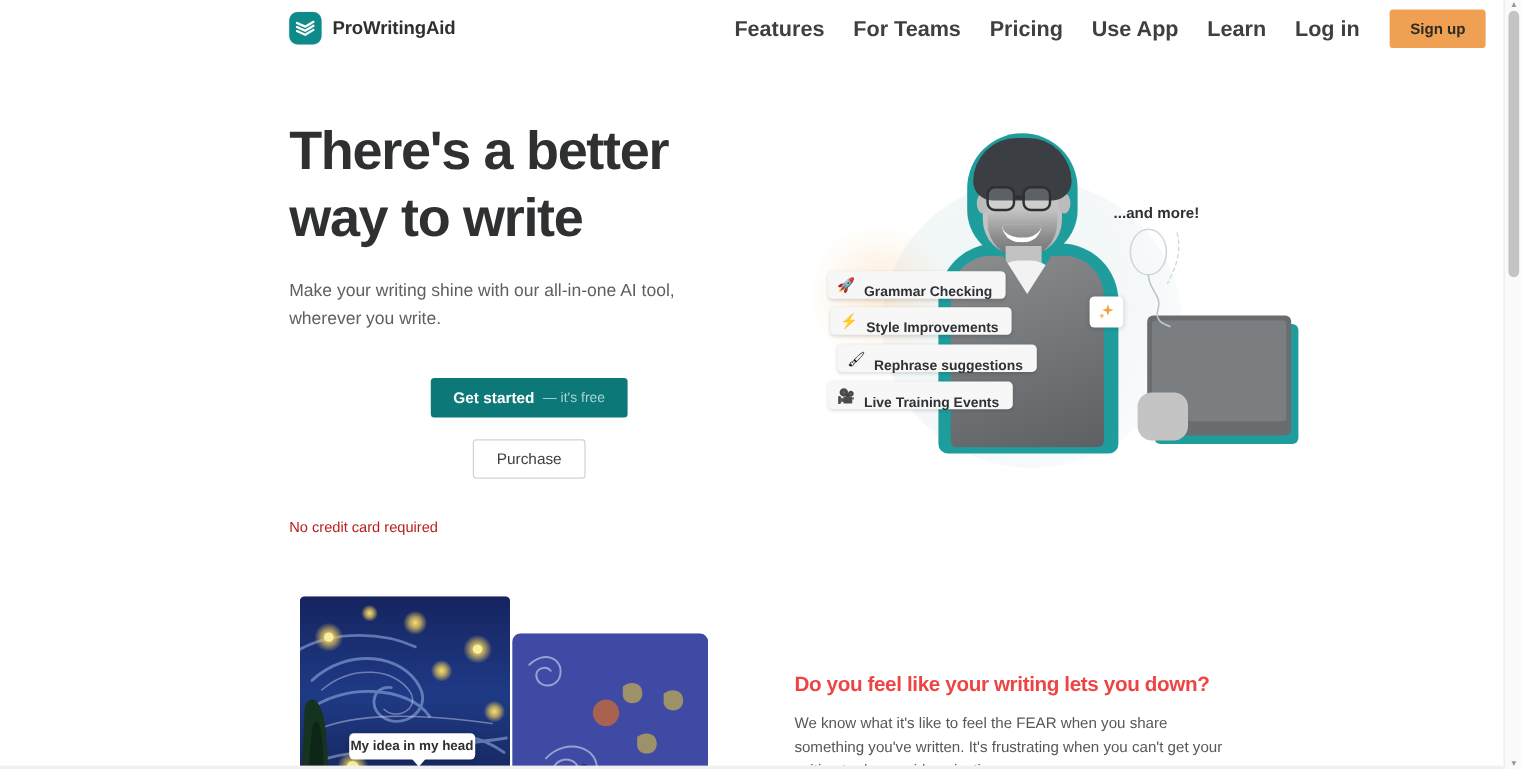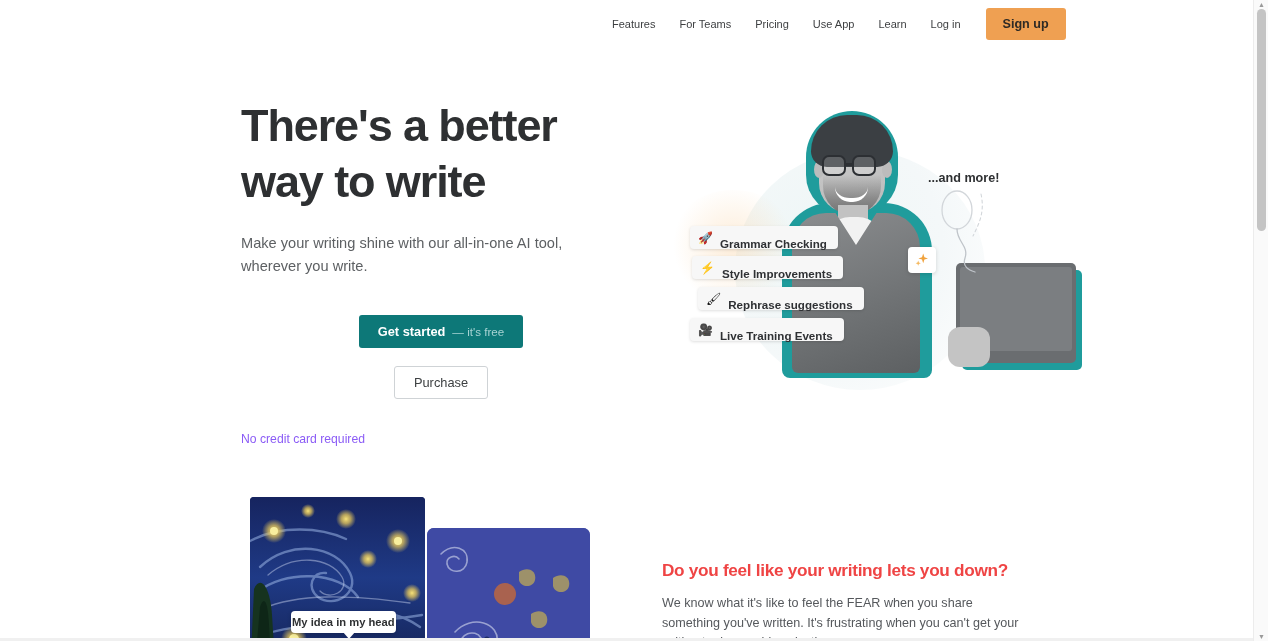--- a/index.html
+++ b/index.html
@@ -41,22 +41,22 @@
   #brand-name {
     font-size:15.5px; font-weight:bold; color:#2d2f31;
     letter-spacing:-.1px; white-space:nowrap;
   }
 
   #nav {
     position:absolute; left:600px; top:0; height:48px;
     display:flex; align-items:center; gap:0px;
   }
   .nav-link {
-    font-size:11px; color:#3d3f41; white-space:nowrap;
-    padding:6px 12px; cursor:pointer; text-decoration:none;
+    font-size:18px; color:#3d3f41; white-space:nowrap;
+    padding:6px 12px; cursor:pointer; text-decoration:none;font-weight:bold;
   }
   #signup-btn {
     margin-left:13px;
     background:#efa052; color:#2e2a25;
     font-size:12.6px; font-weight:bold;
     padding:9px 17px; border-radius:3px;
     border:none; cursor:pointer; white-space:nowrap;
     font-family:"Liberation Sans", sans-serif;
   }
 
@@ -82,21 +82,21 @@
   #gs-main { color:#fff; font-size:12.8px; font-weight:bold; white-space:nowrap; }
   #gs-sub  { color:#a8d4d4; font-size:11.6px; white-space:nowrap; }
   #purchase-btn {
     background:#fff; border:1px solid #cfd3d6; border-radius:3px;
     height:33px; padding:0 19px;
     color:#3d4042; font-size:12.8px;
     cursor:pointer;
     font-family:"Liberation Sans", sans-serif;
   }
   #no-credit {
-    margin-top:33px; font-size:12.2px; color:#8b5cf6;
+    margin-top:33px; font-size:12.2px; color:#b91c1c;
   }
 
   
   #hero-art {
     position:absolute; left:660px; top:95px;
     width:360px; height:300px;
   }
   #art-blob {
     position:absolute; left:75px; top:55px;
     width:250px; height:240px; border-radius:50%;
@@ -256,20 +256,30 @@
     background:#f0f0f0;
   }
 </style>
 </head>
 <body>
 
 <div id="page">
 
   <div id="header">
 
+    <div id="brand">
+      <span id="logo-mark">
+        <svg width="17" height="16" viewBox="0 0 17 16" aria-hidden="true">
+          <path d="M1.5 3.2 L8.3 6.2 L15.2 2.2" stroke="#ffffff" stroke-width="1.9" fill="none" stroke-linecap="round" stroke-linejoin="round"></path>
+          <path d="M1.5 6.5 L8.3 9.6 L15.2 5.5" stroke="#ffffff" stroke-width="1.9" fill="none" stroke-linecap="round" stroke-linejoin="round"></path>
+          <path d="M1.5 9.9 L8.3 13.0 L15.2 8.9" stroke="#ffffff" stroke-width="1.9" fill="none" stroke-linecap="round" stroke-linejoin="round"></path>
+        </svg>
+      </span>
+      <span id="brand-name">ProWritingAid</span>
+    </div>
 
     <nav id="nav">
       <a class="nav-link">Features</a>
       <a class="nav-link">For Teams</a>
       <a class="nav-link">Pricing</a>
       <a class="nav-link">Use App</a>
       <a class="nav-link">Learn</a>
       <a class="nav-link">Log in</a>
       <button id="signup-btn">Sign up</button>
     </nav>

